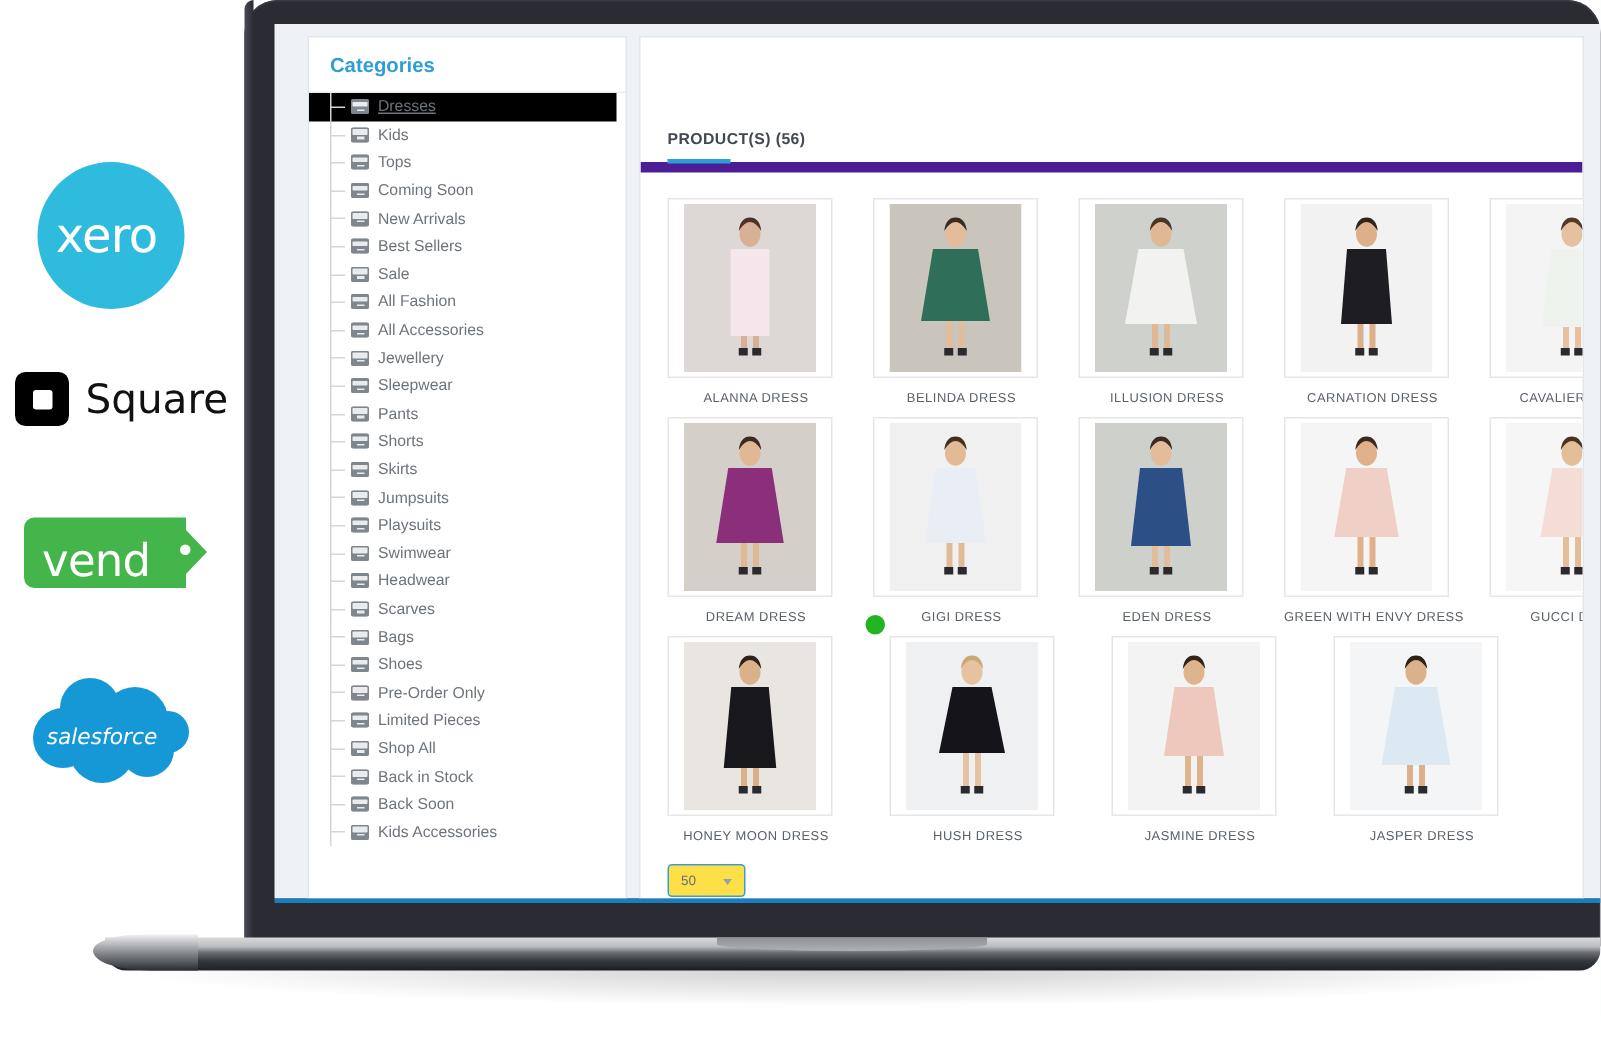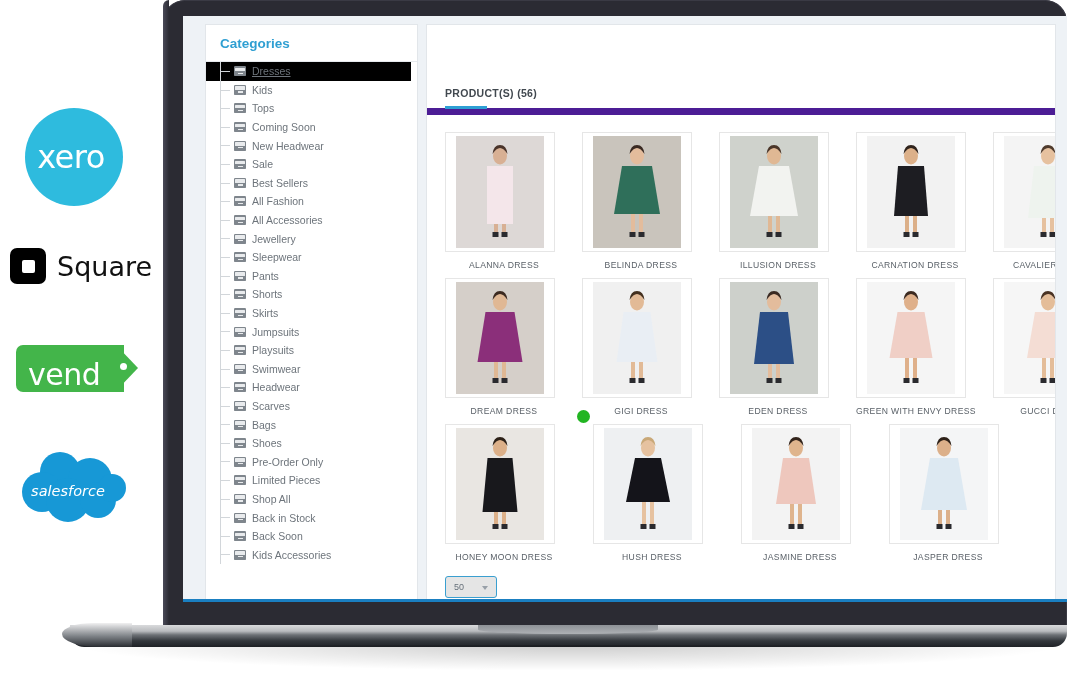--- a/index.html
+++ b/index.html
@@ -161,21 +161,21 @@
     text-align:center; width:118px; white-space:nowrap;
   }
 
   .cursor-dot {
     position:absolute; left:-16px; top:-14px; width:13px; height:13px;
     border-radius:50%; background:#22b522; z-index:20;
   }
 
   .pager { padding:14px 0 0 18px; }
   .page-select {
-    width:52px; height:22px; border:1px solid #3a9fd0; background:#e5e5e5;
+    width:52px; height:22px; border:1px solid #3a9fd0; background:#fde047;
     border-radius:3px; display:flex; align-items:center;
     font-size:9px; color:#66707a; padding-left:8px; position:relative;
   }
   .page-select .caret {
     position:absolute; right:8px; top:9px;
     width:0; height:0; border-left:3.5px solid transparent;
     border-right:3.5px solid transparent; border-top:4.5px solid #98a0a8;
   }
 </style>
 </head>
@@ -238,29 +238,29 @@
           <li class="tree-item">
             <span class="cat-ico"></span>
             <span class="cat-label">Tops</span>
           </li>
           <li class="tree-item">
             <span class="cat-ico"></span>
             <span class="cat-label">Coming Soon</span>
           </li>
           <li class="tree-item">
             <span class="cat-ico"></span>
-            <span class="cat-label">New Headwear</span>
+            <span class="cat-label">New Arrivals</span>
+          </li>
+          <li class="tree-item">
+            <span class="cat-ico"></span>
+            <span class="cat-label">Best Sellers</span>
           </li>
           <li class="tree-item">
             <span class="cat-ico"></span>
             <span class="cat-label">Sale</span>
-          </li>
-          <li class="tree-item">
-            <span class="cat-ico"></span>
-            <span class="cat-label">Best Sellers</span>
           </li>
           <li class="tree-item">
             <span class="cat-ico"></span>
             <span class="cat-label">All Fashion</span>
           </li>
           <li class="tree-item">
             <span class="cat-ico"></span>
             <span class="cat-label">All Accessories</span>
           </li>
           <li class="tree-item">

